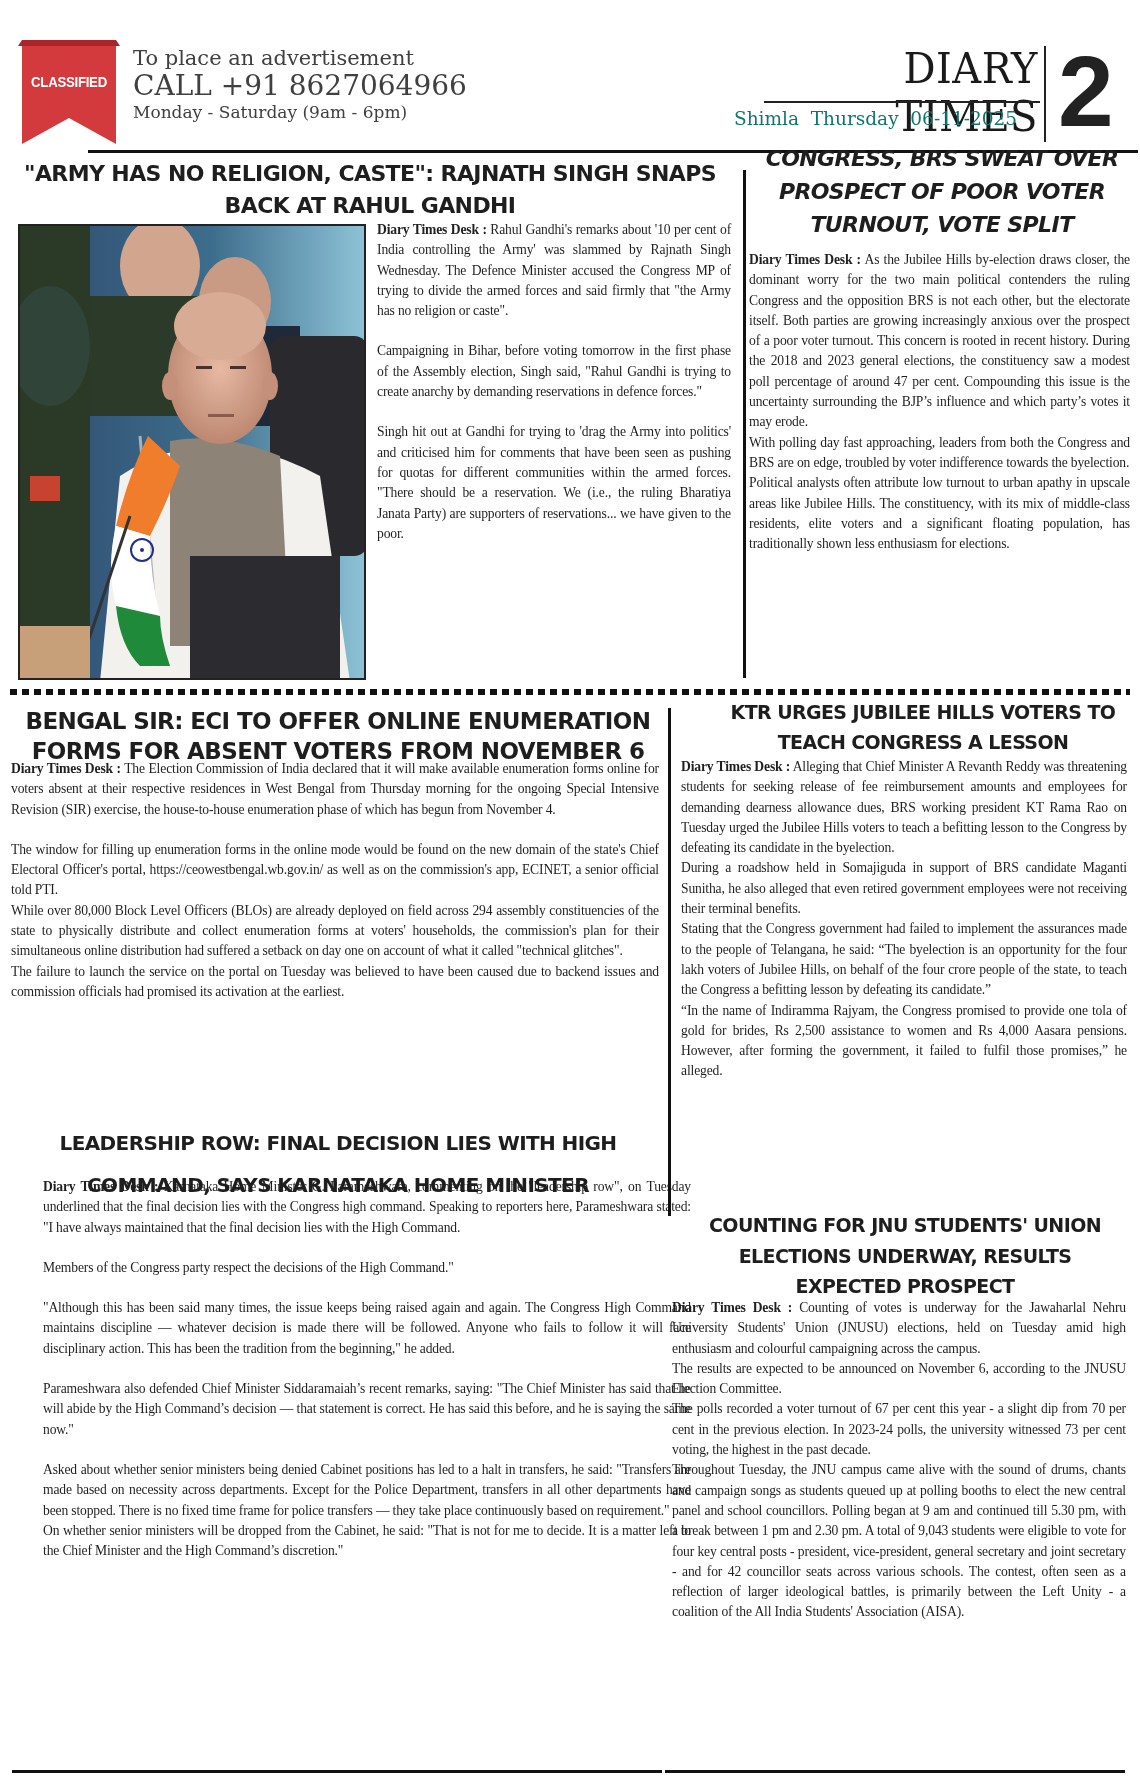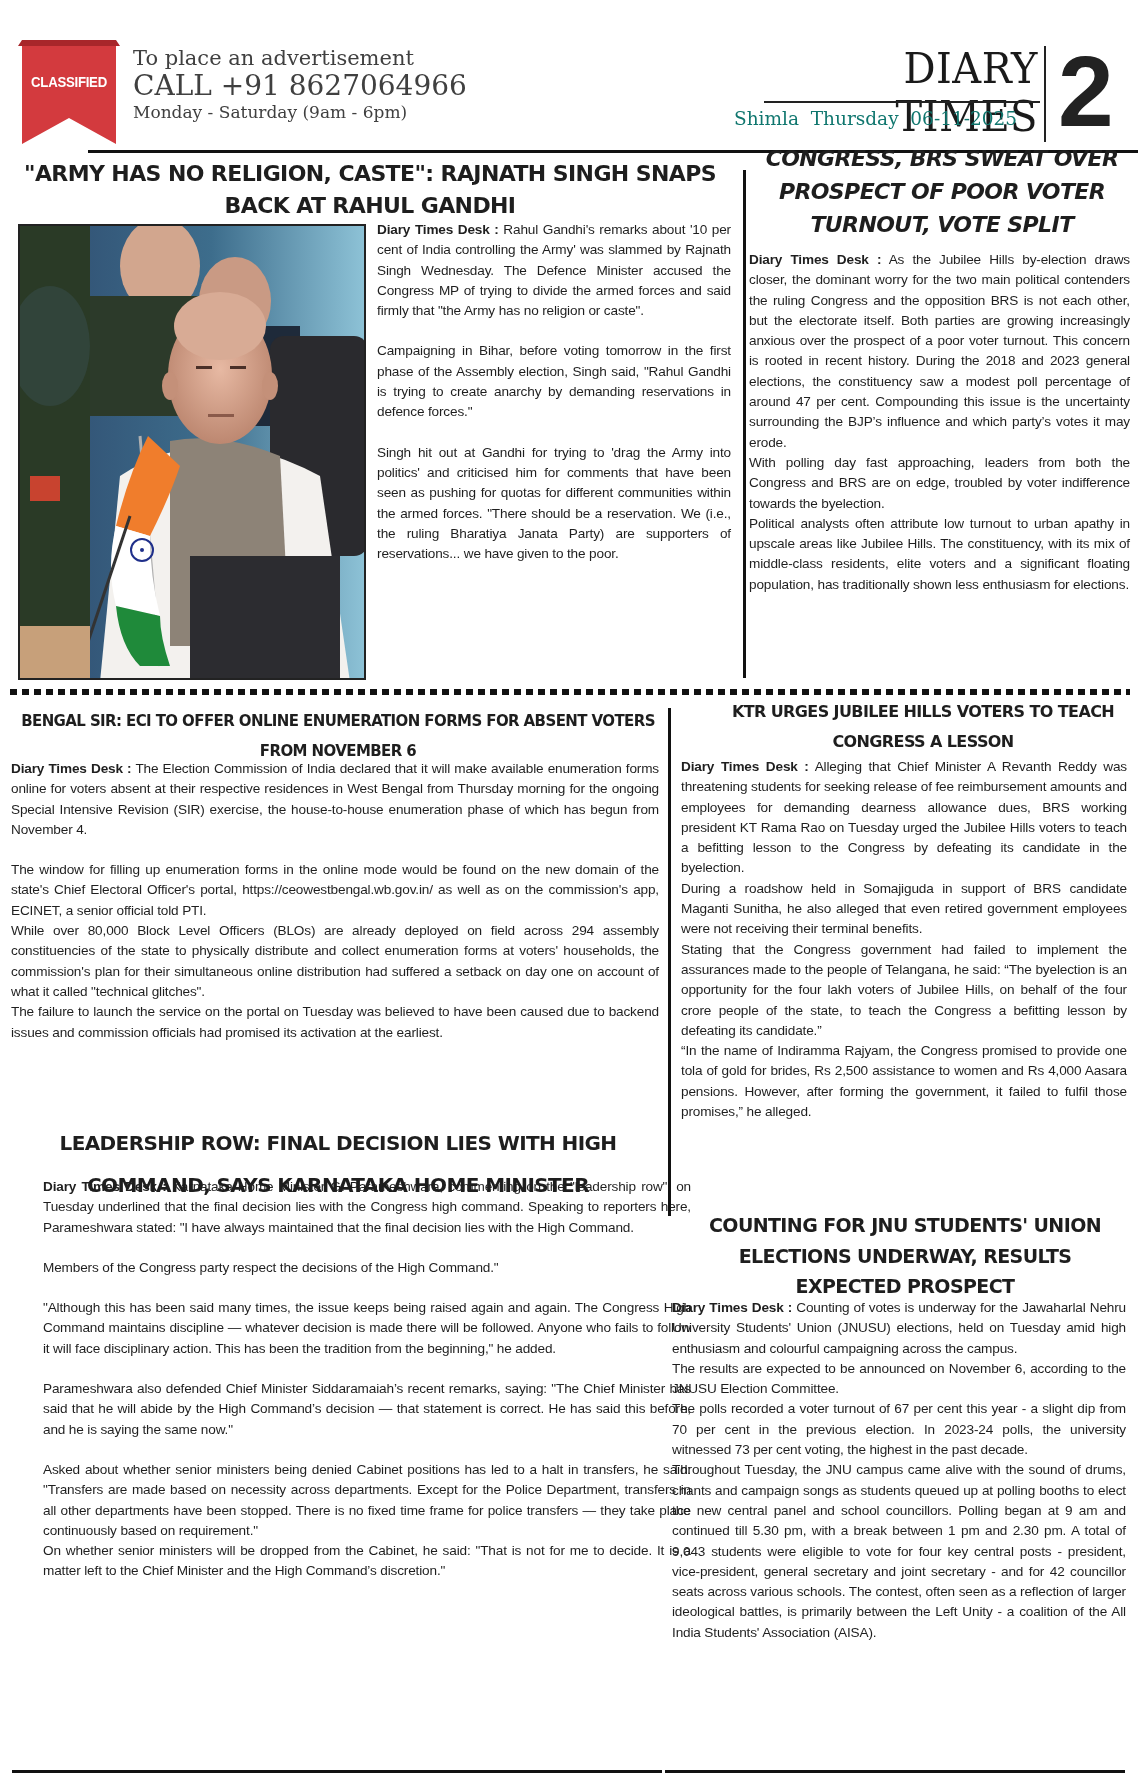--- a/index.html
+++ b/index.html
@@ -37,21 +37,21 @@
     font-weight: bold; font-size: 100px; line-height: 110px; color: #222;
   }
   .mast-under { position: absolute; left: 88px; top: 150px; width: 1050px; height: 3px; background: #111; }
 
   
   .headline {
     position: absolute; text-align: center; font-family: "DejaVu Sans", sans-serif;
     font-weight: bold; color: #1e1e1e; letter-spacing: -0.6px;
   }
   .body-text {
-    position: absolute; font-family: Liberation Sans, sans-serif; font-size: 13.6px; line-height: 20.3px;
+    position: absolute; font-family: Liberation Serif, serif; font-size: 13.6px; line-height: 20.3px;
     text-align: justify; color: #1f1f1f; letter-spacing: -0.15px;
   }
   .body-text p { margin: 0; }
   .body-text p.gap { margin-top: 20px; }
   .desk { font-weight: bold; }
 
   .photo { position: absolute; left: 18px; top: 224px; width: 348px; height: 456px; border: 2px solid #222; overflow: hidden; }
 
   .vrule { position: absolute; background: #111; width: 3px; }
   .dash-rule {
@@ -147,21 +147,21 @@
 <h2 class="headline" style="left:752px; top:142px; width:380px; font-size:22px; line-height:33px;font-style:italic;">CONGRESS, BRS SWEAT OVER PROSPECT OF POOR VOTER TURNOUT, VOTE SPLIT</h2>
 
 <div class="body-text" style="left:749px; top:250px; width:381px; line-height:20.3px;">
   <p><span class="desk">Diary Times Desk :</span> <span>As the Jubilee Hills by-election draws closer, the dominant worry for the two main political contenders the ruling Congress and the opposition BRS is not each other, but the electorate itself. Both parties are growing increasingly anxious over the prospect of a poor voter turnout. This concern is rooted in recent history. During the 2018 and 2023 general elections, the constituency saw a modest poll percentage of around 47 per cent. Compounding this issue is the uncertainty surrounding the BJP’s influence and which party’s votes it may erode.</span></p>
   <p>With polling day fast approaching, leaders from both the Congress and BRS are on edge, troubled by voter indifference towards the byelection.</p>
   <p>Political analysts often attribute low turnout to urban apathy in upscale areas like Jubilee Hills. The constituency, with its mix of middle-class residents, elite voters and a significant floating population, has traditionally shown less enthusiasm for elections.</p>
 </div>
 
 <div class="dash-rule"></div>
 
-<h2 class="headline" style="left:20px; top:706px; width:636px; font-size:15px; line-height:30px;">BENGAL SIR: ECI TO OFFER ONLINE ENUMERATION FORMS FOR ABSENT VOTERS FROM NOVEMBER 6</h2>
+<h2 class="headline" style="left:20px; top:706px; width:636px; font-size:23px; line-height:30px;">BENGAL SIR: ECI TO OFFER ONLINE ENUMERATION FORMS FOR ABSENT VOTERS FROM NOVEMBER 6</h2>
 
 <div class="body-text" style="left:11px; top:759px; width:648px;">
   <p><span class="desk">Diary Times Desk :</span> <span>The Election Commission of India declared that it will make available enumeration forms online for voters absent at their respective residences in West Bengal from Thursday morning for the ongoing Special Intensive Revision (SIR) exercise, the house-to-house enumeration phase of which has begun from November 4.</span></p>
   <p class="gap">The window for filling up enumeration forms in the online mode would be found on the new domain of the state's Chief Electoral Officer's portal, https://ceowestbengal.wb.gov.in/ as well as on the commission's app, ECINET, a senior official told PTI.</p>
   <p>While over 80,000 Block Level Officers (BLOs) are already deployed on field across 294 assembly constituencies of the state to physically distribute and collect enumeration forms at voters' households, the commission's plan for their simultaneous online distribution had suffered a setback on day one on account of what it called "technical glitches".</p>
   <p>The failure to launch the service on the portal on Tuesday was believed to have been caused due to backend issues and commission officials had promised its activation at the earliest.</p>
 </div>
 
 <h2 class="headline" style="left:30px; top:1122px; width:616px; font-size:20px; line-height:42px;">LEADERSHIP ROW: FINAL DECISION LIES WITH HIGH COMMAND, SAYS KARNATAKA HOME MINISTER</h2>
 
@@ -169,21 +169,21 @@
   <p><span class="desk">Diary Times Desk :</span> <span>Karnataka Home Minister G. Parameshwara, commenting on the "leadership row", on Tuesday underlined that the final decision lies with the Congress high command. Speaking to reporters here, Parameshwara stated: "I have always maintained that the final decision lies with the High Command.</span></p>
   <p class="gap">Members of the Congress party respect the decisions of the High Command."</p>
   <p class="gap">"Although this has been said many times, the issue keeps being raised again and again. The Congress High Command maintains discipline — whatever decision is made there will be followed. Anyone who fails to follow it will face disciplinary action. This has been the tradition from the beginning," he added.</p>
   <p class="gap">Parameshwara also defended Chief Minister Siddaramaiah’s recent remarks, saying: "The Chief Minister has said that he will abide by the High Command’s decision — that statement is correct. He has said this before, and he is saying the same now."</p>
   <p class="gap">Asked about whether senior ministers being denied Cabinet positions has led to a halt in transfers, he said: "Transfers are made based on necessity across departments. Except for the Police Department, transfers in all other departments have been stopped. There is no fixed time frame for police transfers — they take place continuously based on requirement."</p>
   <p>On whether senior ministers will be dropped from the Cabinet, he said: "That is not for me to decide. It is a matter left to the Chief Minister and the High Command’s discretion."</p>
 </div>
 
 <div class="vrule" style="left:668px; top:708px; height:508px;"></div>
 
-<h2 class="headline" style="left:672px; top:697px; width:466px; font-size:16px; line-height:30px;padding-left:36px;">KTR URGES JUBILEE HILLS VOTERS TO TEACH CONGRESS A LESSON</h2>
+<h2 class="headline" style="left:672px; top:697px; width:466px; font-size:19px; line-height:30px;padding-left:36px;">KTR URGES JUBILEE HILLS VOTERS TO TEACH CONGRESS A LESSON</h2>
 
 <div class="body-text" style="left:681px; top:757px; width:446px;">
   <p><span class="desk">Diary Times Desk :</span> <span>Alleging that Chief Minister A Revanth Reddy was threatening students for seeking release of fee reimbursement amounts and employees for demanding dearness allowance dues, BRS working president KT Rama Rao on Tuesday urged the Jubilee Hills voters to teach a befitting lesson to the Congress by defeating its candidate in the byelection.</span></p>
   <p>During a roadshow held in Somajiguda in support of BRS candidate Maganti Sunitha, he also alleged that even retired government employees were not receiving their terminal benefits.</p>
   <p>Stating that the Congress government had failed to implement the assurances made to the people of Telangana, he said: “The byelection is an opportunity for the four lakh voters of Jubilee Hills, on behalf of the four crore people of the state, to teach the Congress a befitting lesson by defeating its candidate.”</p>
   <p>“In the name of Indiramma Rajyam, the Congress promised to provide one tola of gold for brides, Rs 2,500 assistance to women and Rs 4,000 Aasara pensions. However, after forming the government, it failed to fulfil those promises,” he alleged.</p>
 </div>
 
 <h2 class="headline" style="left:690px; top:1210px; width:430px; font-size:19px; line-height:30.5px;">COUNTING FOR JNU STUDENTS' UNION ELECTIONS UNDERWAY, RESULTS EXPECTED PROSPECT</h2>
 

